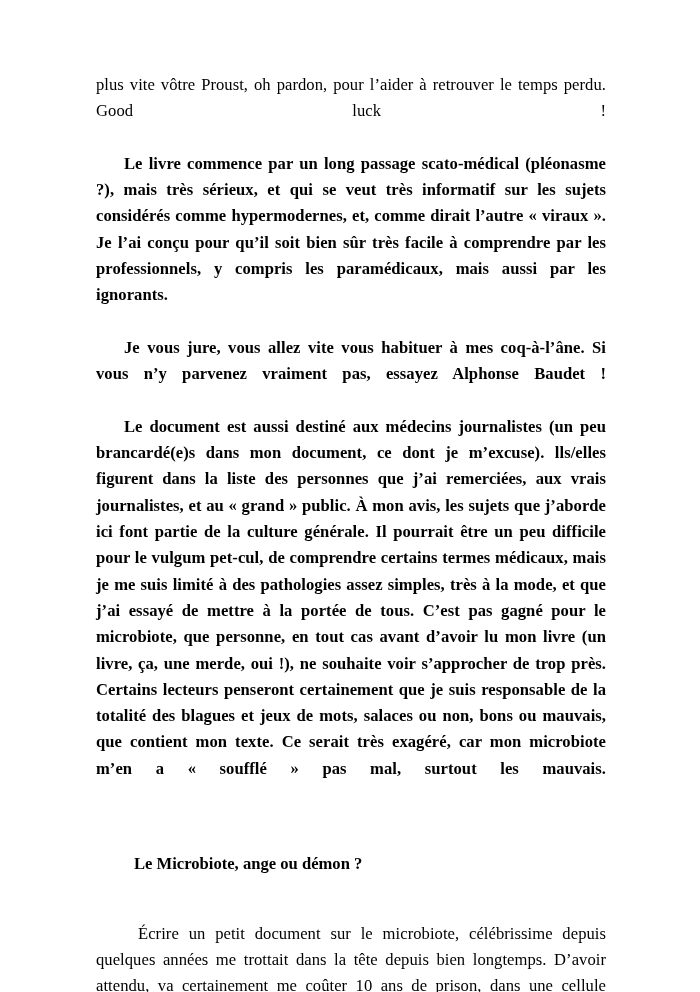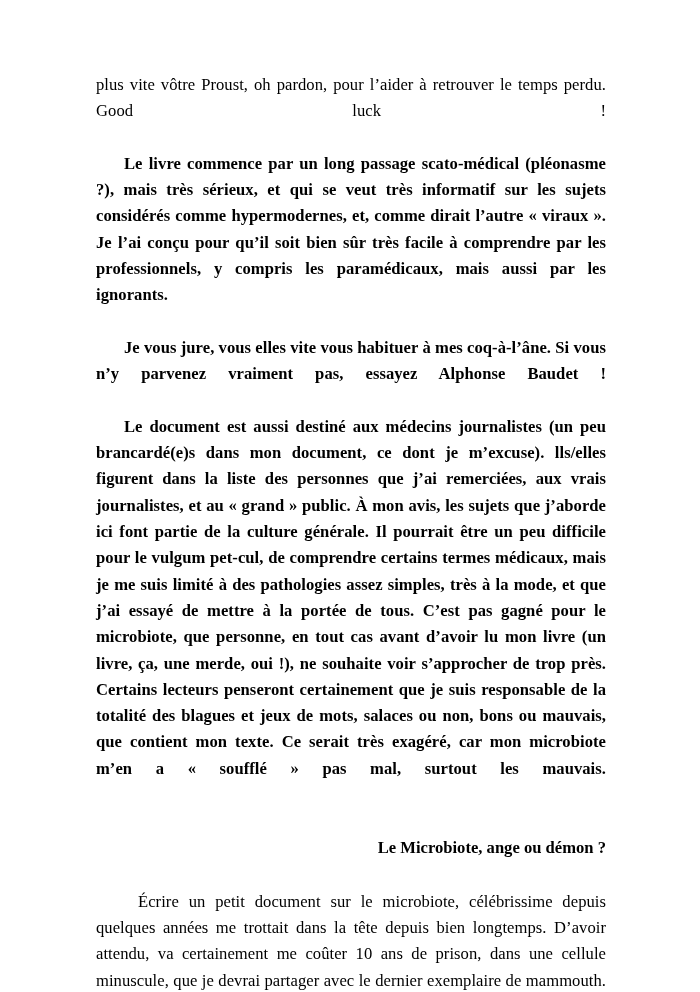--- a/index.html
+++ b/index.html
@@ -38,27 +38,27 @@
     text-indent: 0;
   }
   .para.indent-sm {
     text-indent: 28px;
     font-weight: bold;
   }
   .para.indent-lg {
     text-indent: 42px;
   }
   .section-heading {
-    margin: 0;
+    margin: 16px;
     font-family: "Liberation Serif", "DejaVu Serif", serif;
     font-size: 16.6px;
     line-height: 26.3px;
     font-weight: bold;
     color: #000000;
-    text-align: right;
+    text-align: left;
     text-indent: 22px;
   }
   .gap-before-heading {
     height: 27px;
   }
   .gap-after-heading {
     height: 27px;
   }
   
   .para::after {
@@ -70,21 +70,21 @@
 </head>
 <body>
 
 <div class="page">
   <div class="text-column">
 
     <p class="para cont">plus vite vôtre Proust, oh pardon, pour l’aider à retrouver le temps perdu. Good luck !</p>
 
     <p class="para indent-sm">Le livre commence par un long passage scato-médical (pléonasme ?), mais très sérieux, et qui se veut très informatif sur les sujets considérés comme hypermodernes, et, comme dirait l’autre « viraux ». Je l’ai conçu pour qu’il soit bien sûr très facile à comprendre par les professionnels, y compris les paramédicaux, mais aussi par les ignorants.</p>
 
-    <p class="para indent-sm">Je vous jure, vous elles vite vous habituer à mes coq-à-l’âne. Si vous n’y parvenez vraiment pas, essayez Alphonse Baudet !</p>
+    <p class="para indent-sm">Je vous jure, vous allez vite vous habituer à mes coq-à-l’âne. Si vous n’y parvenez vraiment pas, essayez Alphonse Baudet !</p>
 
     <p class="para indent-sm">Le document est aussi destiné aux médecins journalistes (un peu brancardé(e)s dans mon document, ce dont je m’excuse). lls/elles figurent dans la liste des personnes que j’ai remerciées, aux vrais journalistes, et au « grand » public. À mon avis, les sujets que j’aborde ici font partie de la culture générale. Il pourrait être un peu difficile pour le vulgum pet-cul, de comprendre certains termes médicaux, mais je me suis limité à des pathologies assez simples, très à la mode, et que j’ai essayé de mettre à la portée de tous. C’est pas gagné pour le microbiote, que personne, en tout cas avant d’avoir lu mon livre (un livre, ça, une merde, oui !), ne souhaite voir s’approcher de trop près. Certains lecteurs penseront certainement que je suis responsable de la totalité des blagues et jeux de mots, salaces ou non, bons ou mauvais, que contient mon texte. Ce serait très exagéré, car mon microbiote m’en a « soufflé » pas mal, surtout les mauvais.</p>
 
     <div class="gap-before-heading"></div>
 
     <h2 class="section-heading">Le Microbiote, ange ou démon ?</h2>
 
     <div class="gap-after-heading"></div>
 
     <p class="para indent-lg">Écrire un petit document sur le microbiote, célébrissime depuis quelques années me trottait dans la tête depuis bien longtemps. D’avoir attendu, va certainement me coûter 10 ans de prison, dans une cellule minuscule, que je devrai partager avec le dernier exemplaire de mammouth. (Non, je ne ferai pas la blague, cette fois, Mami !)</p>

